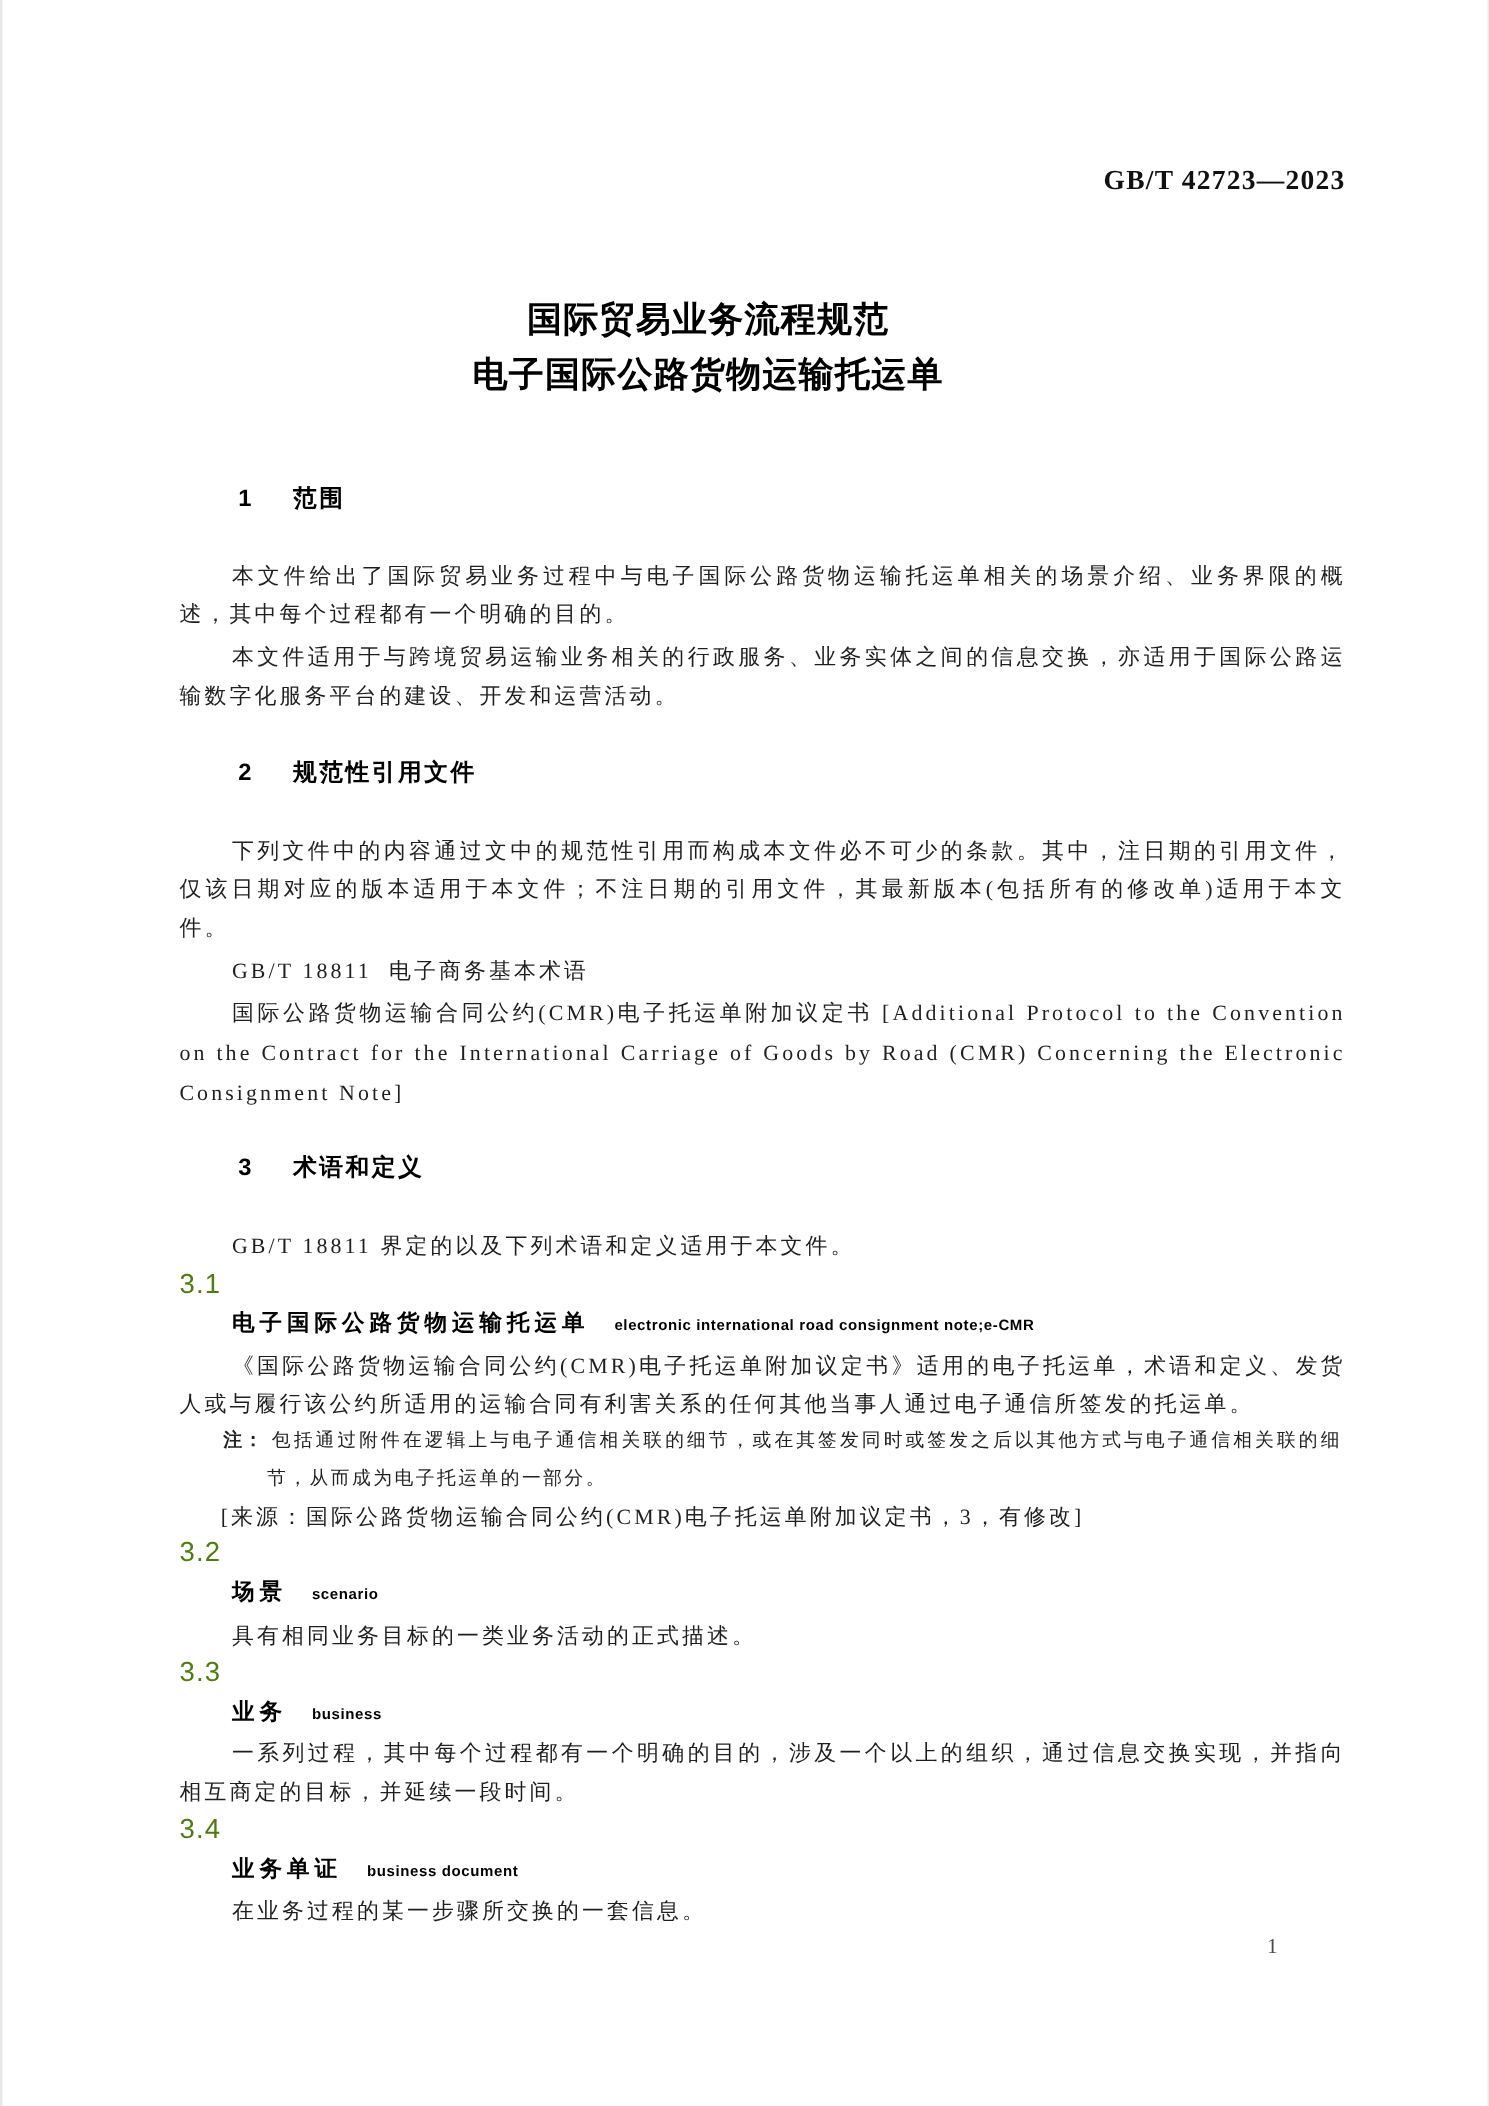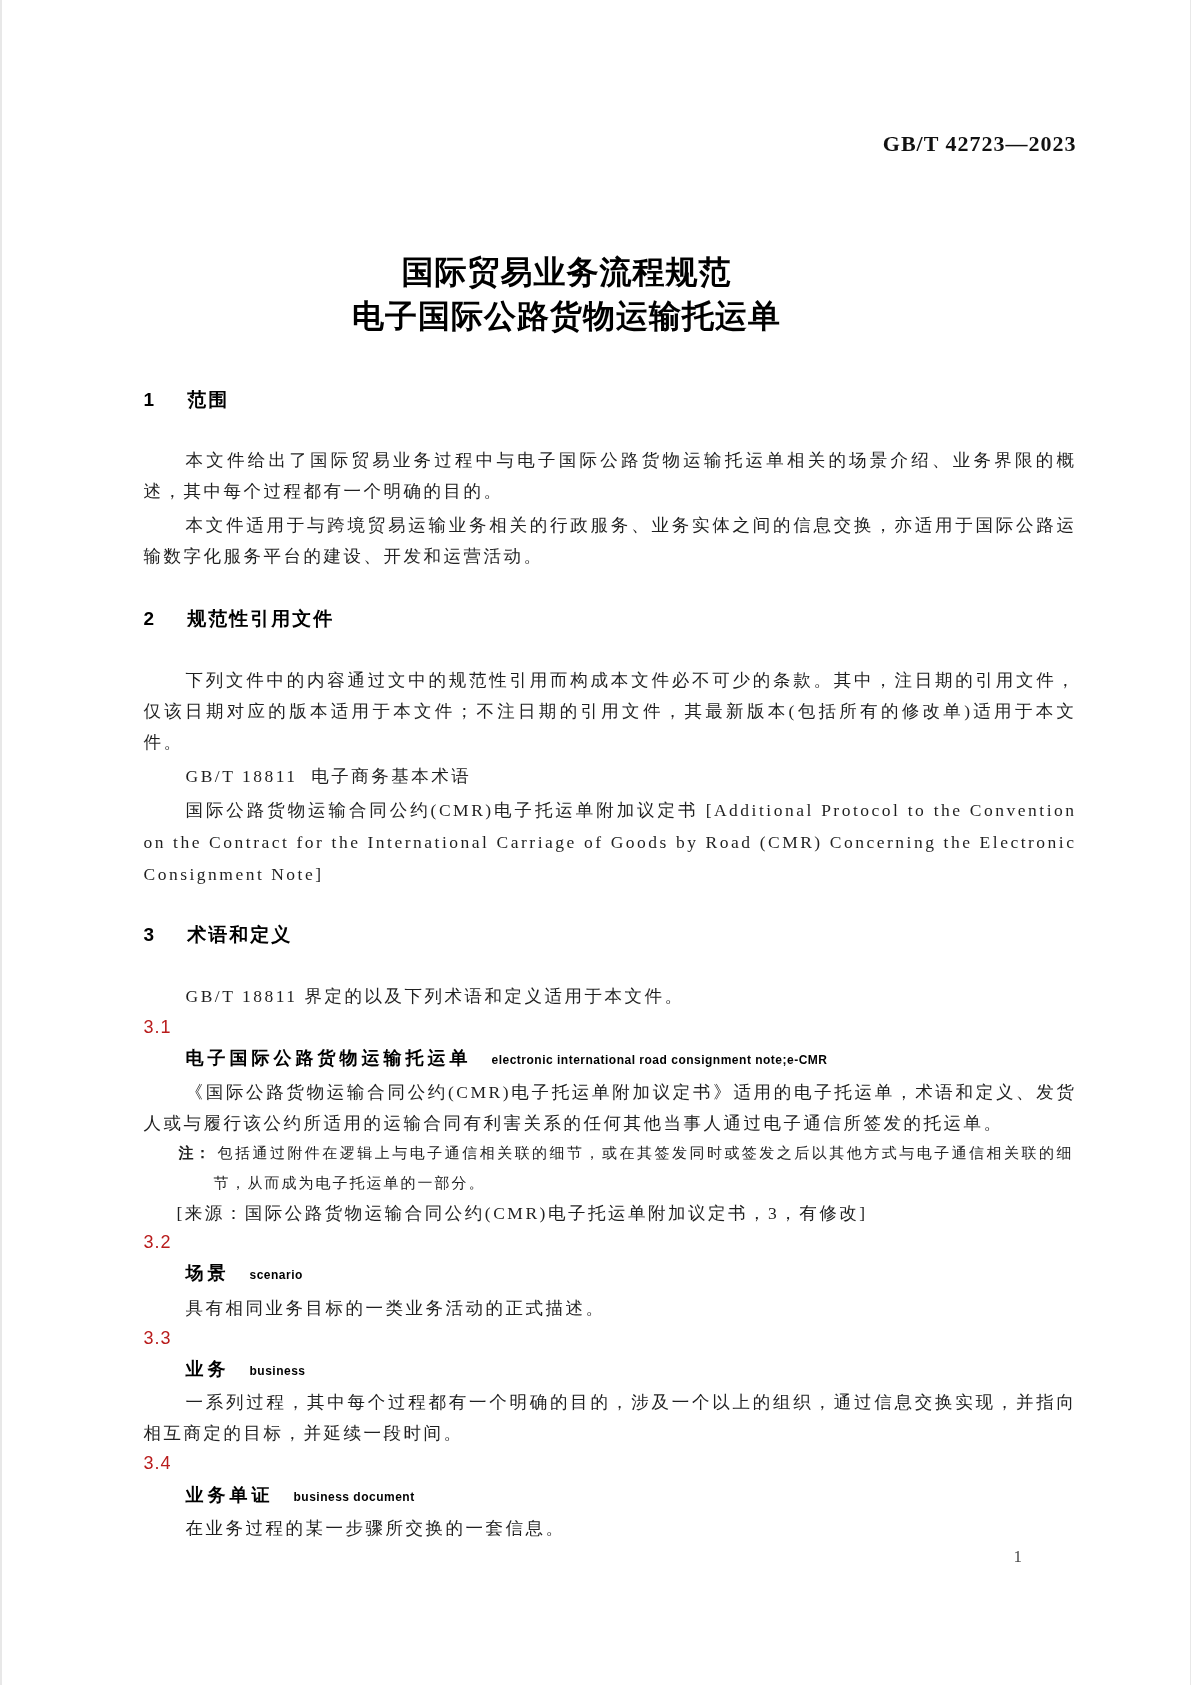--- a/index.html
+++ b/index.html
@@ -23,52 +23,52 @@
     letter-spacing:1px;
     color:#111;
   }
 
   .title-block {
     top:234px;
     width:846px;           
     text-align:center;
     font-family:"Liberation Sans","DejaVu Sans",sans-serif;
     font-weight:bold;
-    font-size:32px;
+    font-size:28px;
     line-height:44px;
     letter-spacing:1px;
     color:#000;
-    margin-top:16px;
   }
 
   .clause-heading {
     font-family:"Liberation Sans","DejaVu Sans",sans-serif;
     font-weight:bold;
     font-size:19px;
     letter-spacing:2px;
     color:#000;
     line-height:24px;
+    margin-left:47px;
   }
   .clause-heading .clause-no { display:inline-block; }
   .clause-heading .clause-title { display:inline-block; margin-left:24px; }
 
   .body-text {
     font-size:17.5px;
     line-height:31px;
     letter-spacing:2.5px;
     text-align:justify;
     color:#1f1f1f;
   }
   .indent2 { text-indent:42px; }
 
   .term-no {
     font-family:"Liberation Sans","DejaVu Sans",sans-serif;
-    font-size:18px;
+    font-size:22px;
     letter-spacing:1px;
-    color:#b91c1c;
+    color:#4d7c0f;
     line-height:22px;
   }
   .term-line { line-height:24px; padding-left:42px; }
   .term-zh {
     font-family:"Liberation Sans","DejaVu Sans",sans-serif;
     font-weight:bold;
     font-size:18px;
     letter-spacing:4px;
     color:#000;
   }

